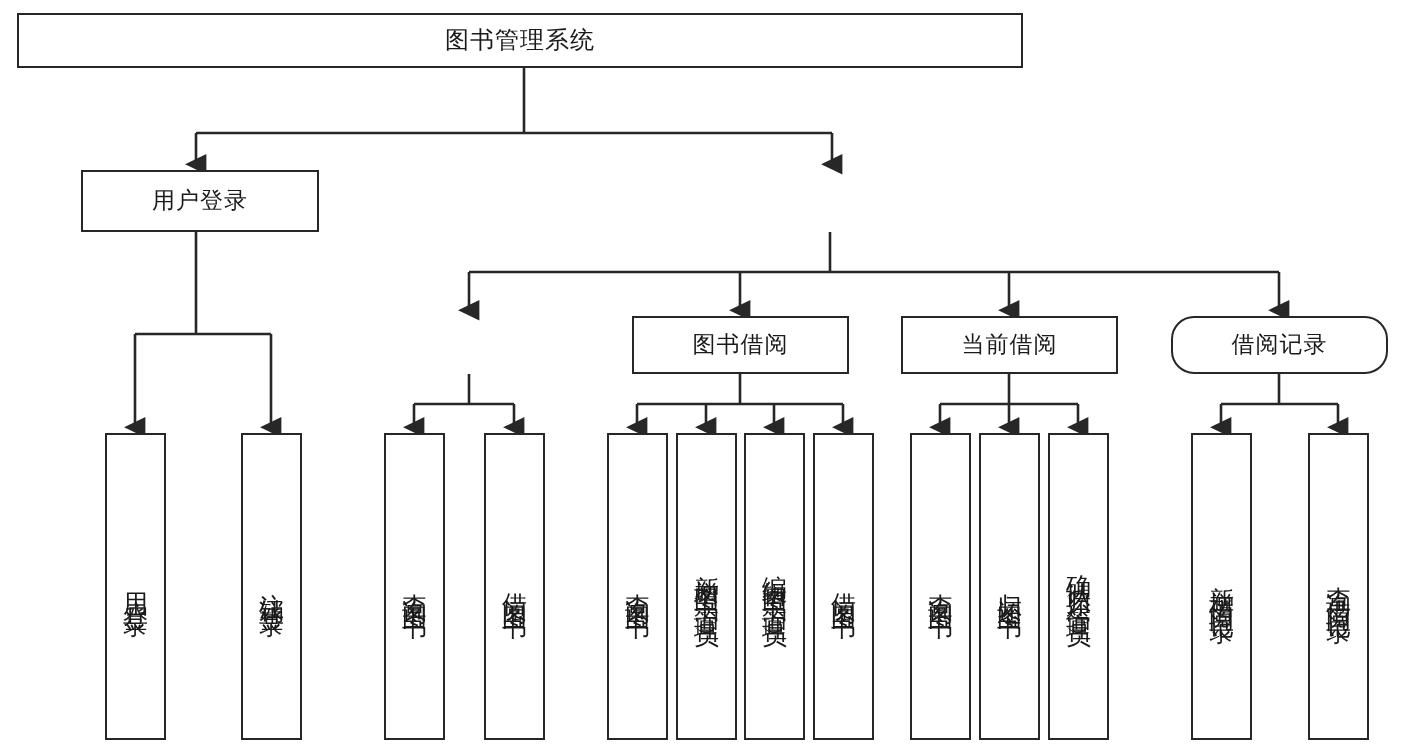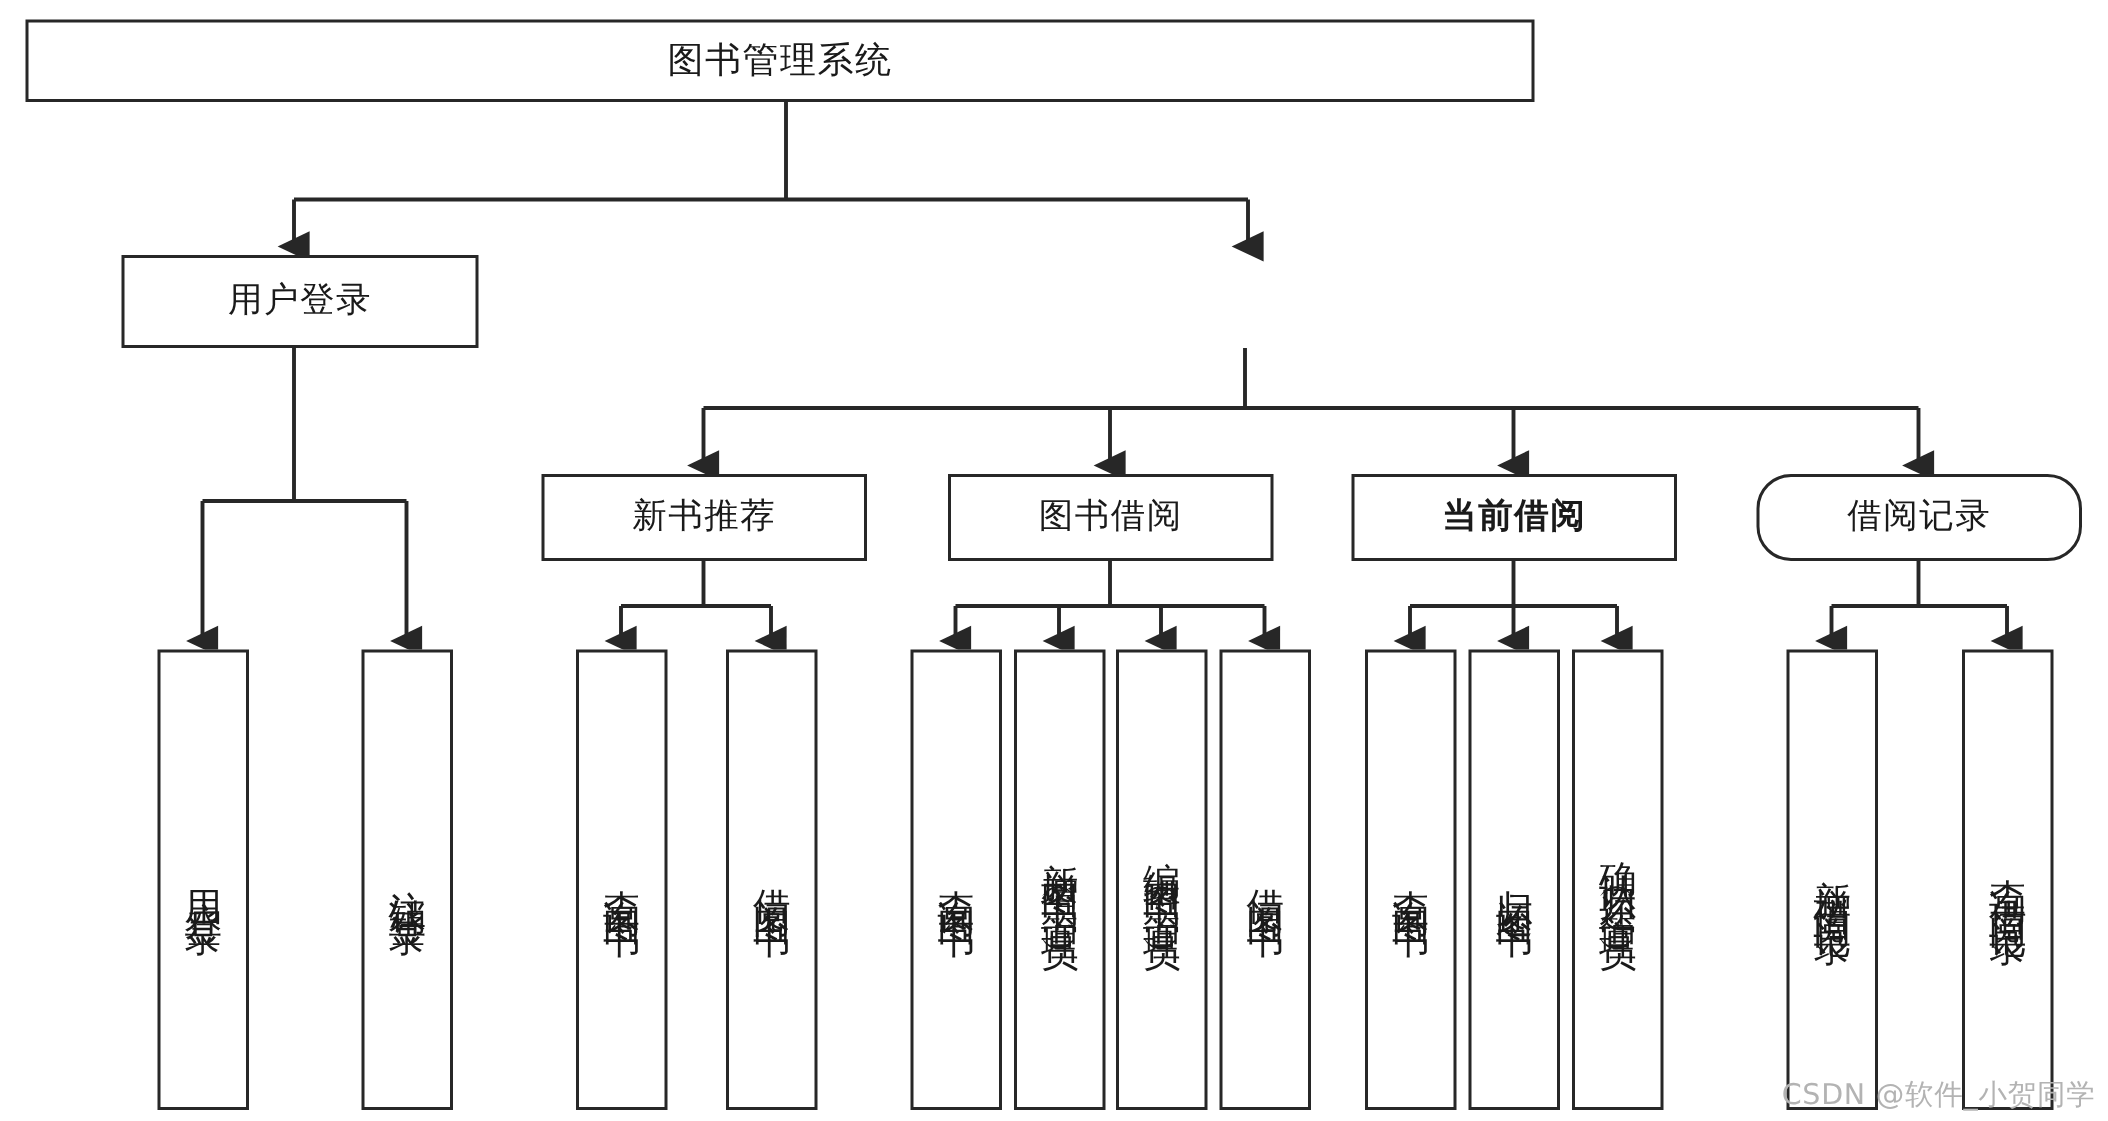--- a/index.html
+++ b/index.html
@@ -126,27 +126,24 @@
   </svg>
 
   <div class="node node-h node-root" style="left:17px; top:13px; width:1006px; height:55px;">
     <span>图书管理系统</span>
   </div>
 
   <div class="node node-h" style="left:81px; top:170px; width:238px; height:62px;">
     <span>用户登录</span>
   </div>
 
-  <div class="node node-h" style="left:361px; top:316px; width:217px; height:58px;">
-    <span>新书推荐</span>
-  </div>
   <div class="node node-h" style="left:632px; top:316px; width:217px; height:58px;text-align:right;">
     <span>图书借阅</span>
   </div>
-  <div class="node node-h" style="left:901px; top:316px; width:217px; height:58px;font-weight:bold;">
+  <div class="node node-h" style="left:901px; top:316px; width:217px; height:58px;">
     <span>当前借阅</span>
   </div>
   <div class="node node-h" style="left:1171px; top:316px; width:217px; height:58px;border-radius:23px;">
     <span>借阅记录</span>
   </div>
 
   <div class="node node-v" style="left:105px; top:433px; width:61px; height:307px;">
     <span class="vlabel">用户登录</span>
   </div>
   <div class="node node-v" style="left:241px; top:433px; width:61px; height:307px;">
@@ -183,15 +180,14 @@
     <span class="vlabel">确认归还（管理员）</span>
   </div>
 
   <div class="node node-v" style="left:1191px; top:433px; width:61px; height:307px;">
     <span class="vlabel">新增借阅记录</span>
   </div>
   <div class="node node-v" style="left:1308px; top:433px; width:61px; height:307px;">
     <span class="vlabel">查询借阅记录</span>
   </div>
 
-  <div id="watermark">CSDN @软件_小贺同学</div>
 
 </div>
 
 </body></html>

